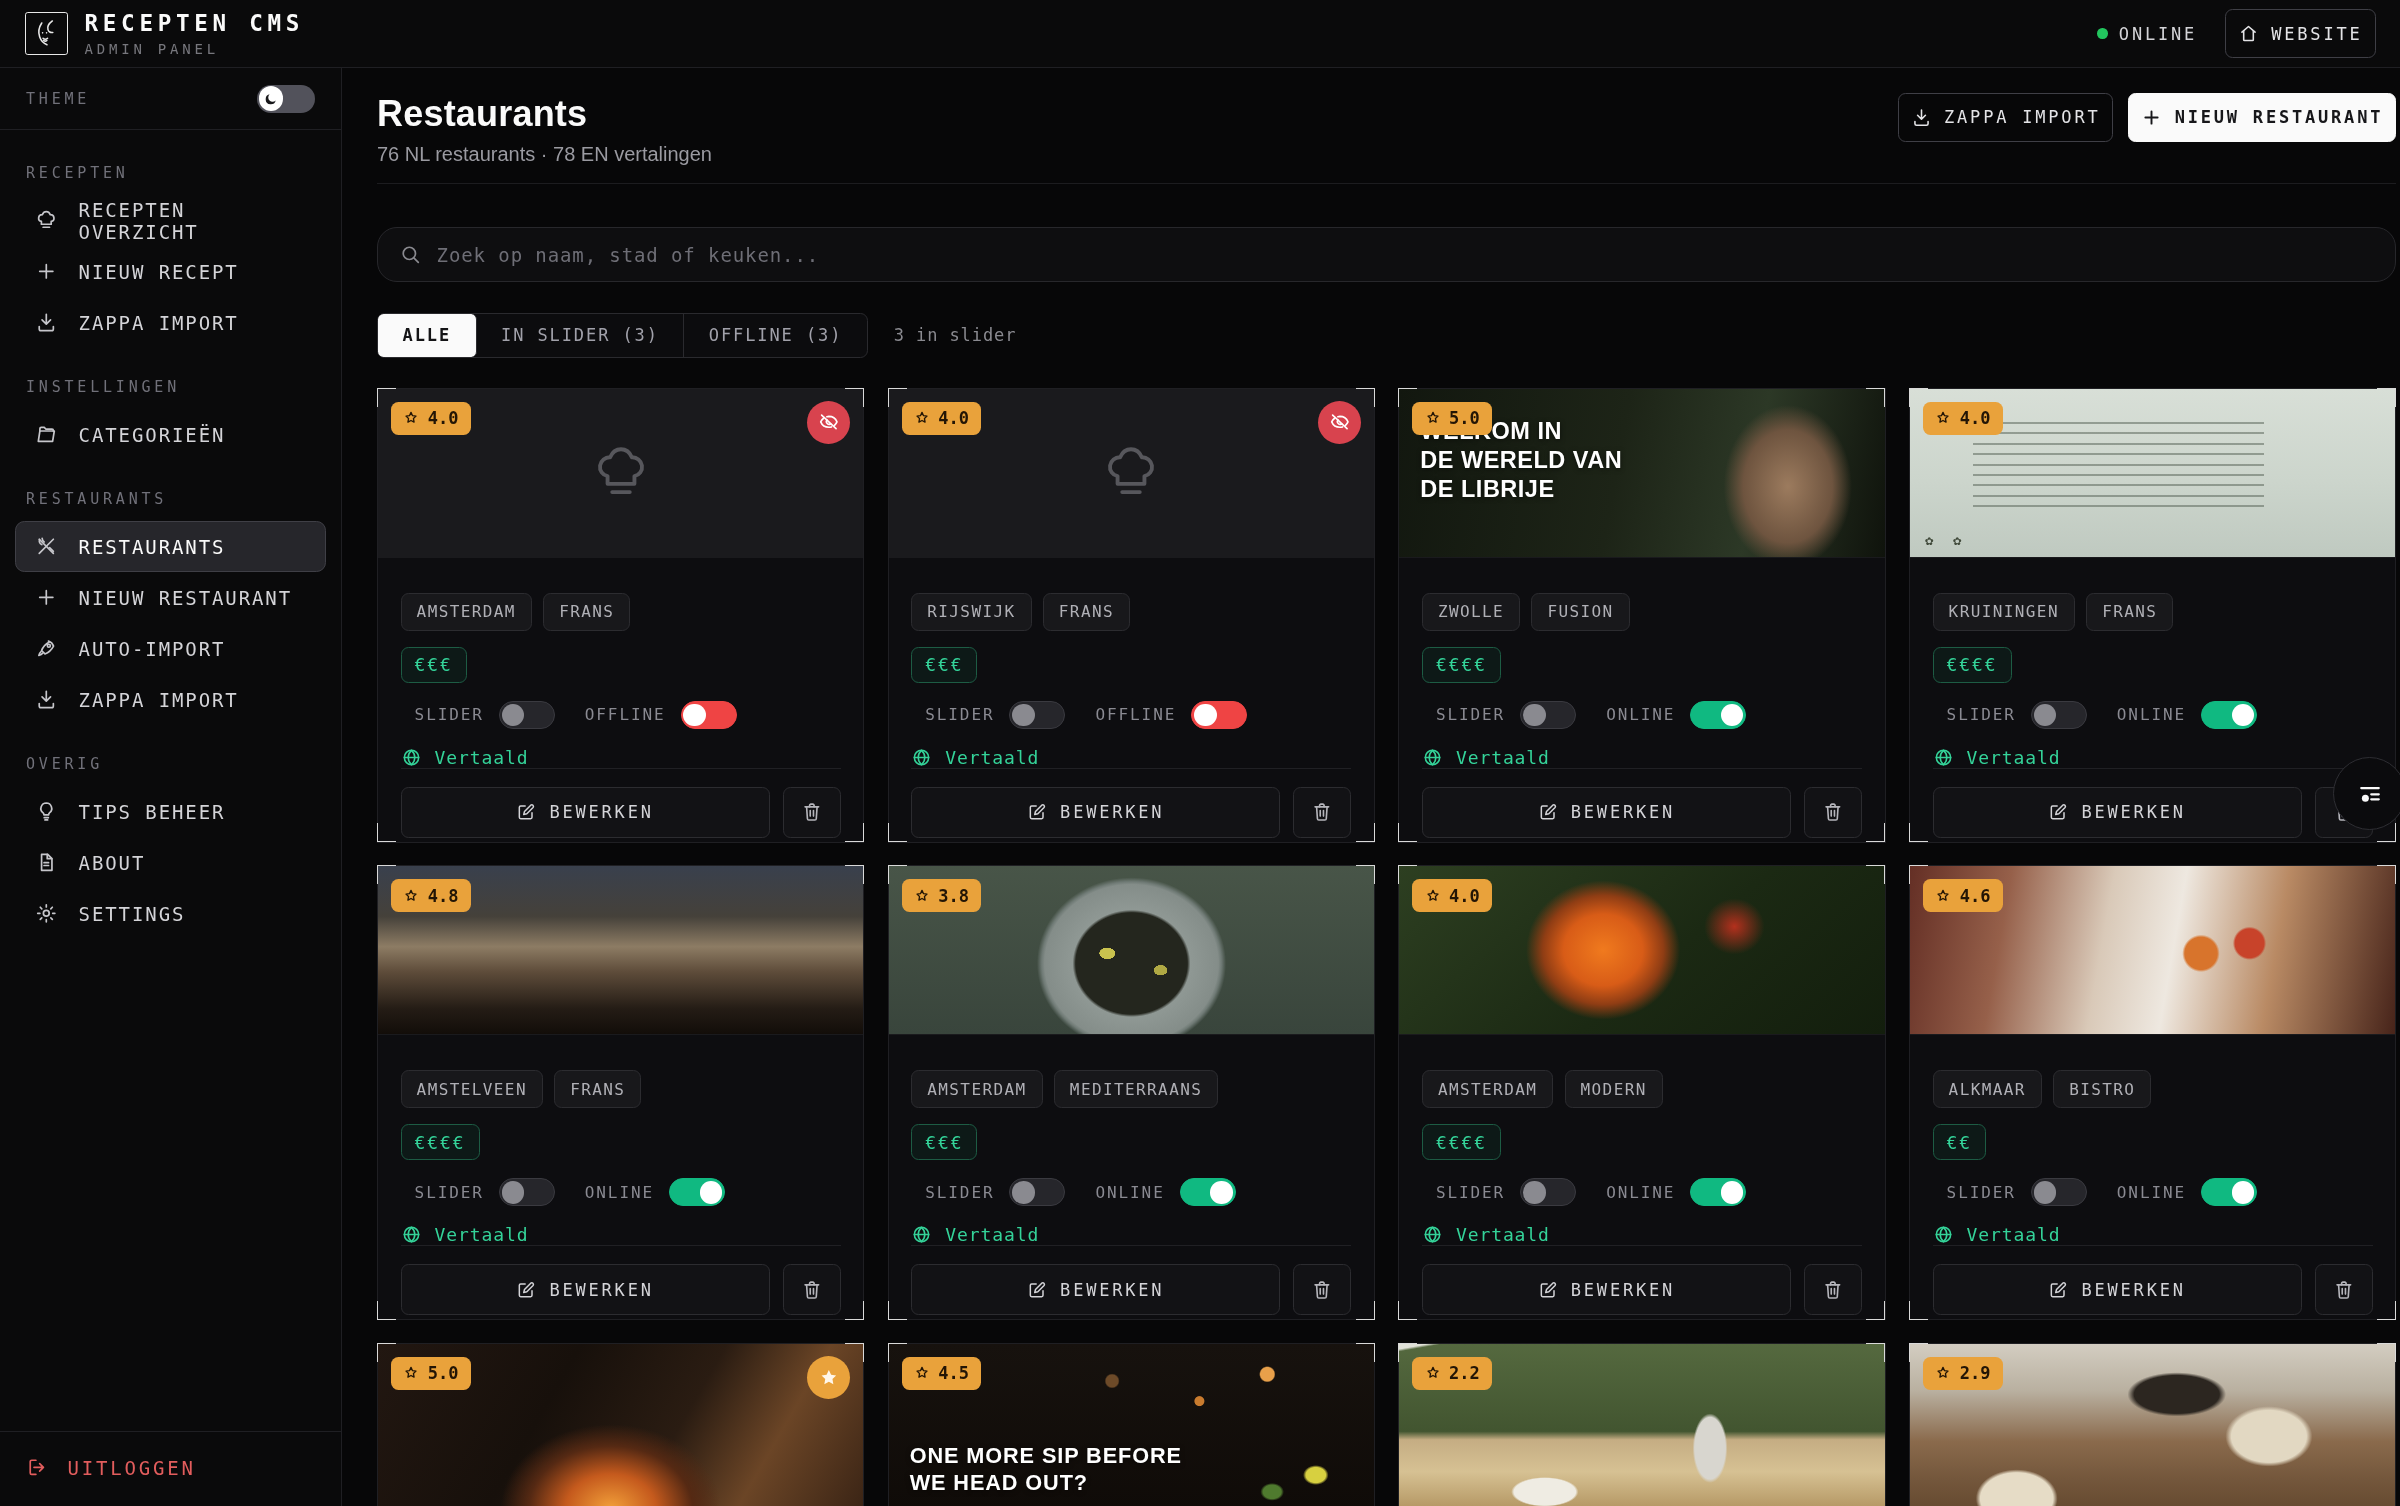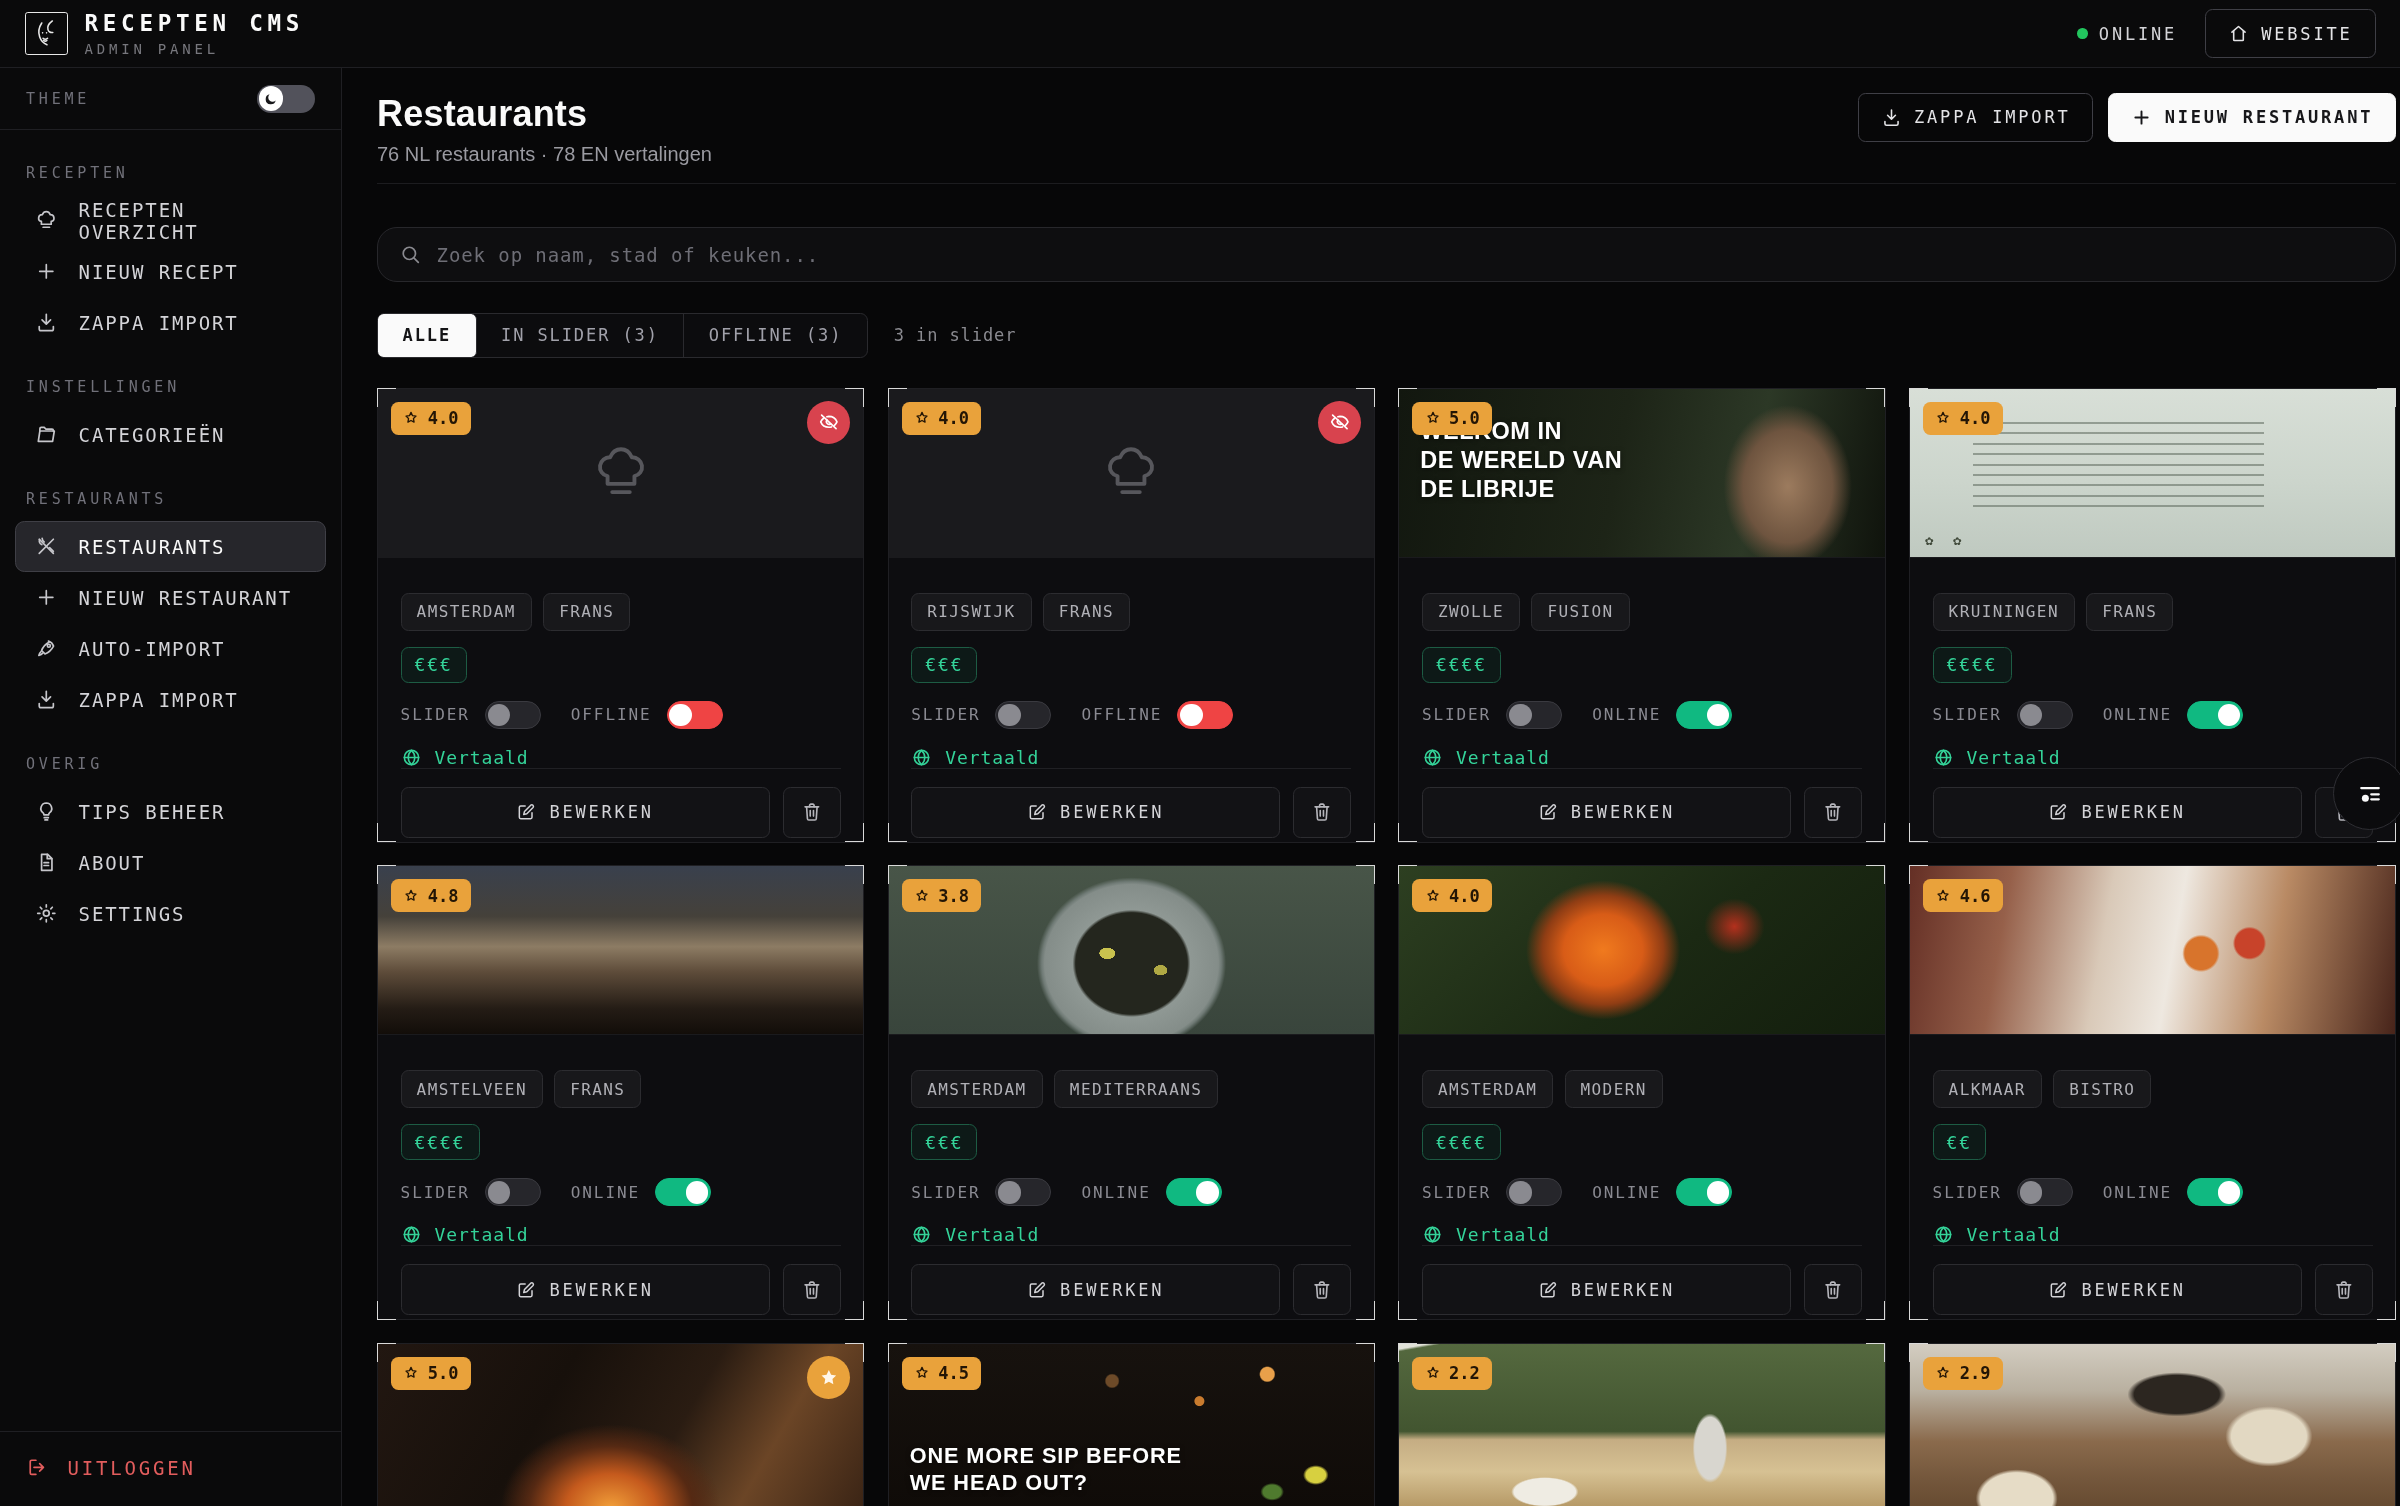--- a/index.html
+++ b/index.html
@@ -18,21 +18,21 @@
             padding:0 24.5px; border-bottom:0.9px solid #1f1f23; background:#0a0a0b; }
   .brand { display:flex; align-items:center; gap:17px; }
   .logo { width:43px; height:43px; border:1.9px solid #e8e8e8; border-radius:2.8px;
           display:grid; place-items:center; background:#0a0a0b; }
   .brand-title { font-size:22.6px; font-weight:bold; letter-spacing:4.7px; color:#fafafa; }
   .brand-sub { margin-top:4.7px; font-size:14px; letter-spacing:3.8px; color:#77777d; }
   .top-right { display:flex; align-items:center; gap:28px; }
   .online { display:flex; align-items:center; gap:11.3px; font-size:17px; letter-spacing:2.8px; color:#d4d4d8; }
   .dot { width:10.4px; height:10.4px; border-radius:50%; background:#22c55e; }
   .btn { display:flex; align-items:center; gap:12.2px; border-radius:7.5px; cursor:pointer;
-         font-family:inherit; font-size:17px; letter-spacing:2.8px; padding:13px 22px;
+         font-family:inherit; font-size:17px; letter-spacing:2.8px; padding:13px 12px;
          background:transparent; border:0.9px solid #3f3f46; color:#e4e4e7; }
   .btn.primary { background:#fafafa; border-color:#fafafa; color:#17171a; font-weight:bold; }
 
   
   .shell { display:flex; height:1439px; }
   .sidebar { width:342px; flex:none; border-right:0.9px solid #1f1f23; display:flex; flex-direction:column; background:#0a0a0b; }
   .theme-row { height:62px; flex:none; display:flex; align-items:center; justify-content:space-between;
                padding:0 26px; border-bottom:0.9px solid #1f1f23; }
   .sec-label { font-size:15px; letter-spacing:3.8px; color:#71717a; }
   .theme-toggle { width:58px; height:28px; border-radius:14px; background:#52525b; position:relative; cursor:pointer; }
@@ -146,21 +146,21 @@
   .card-body { flex:1; display:flex; flex-direction:column; padding:19px 22.6px 21px; min-height:0; }
   .card-name { font-family:"Liberation Sans","DejaVu Sans",sans-serif; font-size:26px;
                font-weight:bold; color:#fafafa; white-space:nowrap; overflow:hidden; }
   .tag-row { margin-top:16px; display:flex; gap:11.3px; }
   .tag { background:#18181b; border:0.9px solid #2c2c30; color:#b0b0b6; border-radius:7.5px;
          padding:8.5px 15px; font-size:16px; letter-spacing:1.4px; }
   .price-badge { margin-top:16px; align-self:flex-start; border:0.9px solid #1d5c44;
                  background:rgba(16,185,129,.07); color:#34d399; border-radius:7.5px;
                  padding:6.6px 13px; font-size:18px; letter-spacing:1.9px; }
   .toggle-row { margin-top:18px; display:flex; align-items:center; gap:15px; }
-  .t-label { font-size:16px; letter-spacing:1.9px; color:#8a8a92; }
+  .t-label { font-size:16px; letter-spacing:1.9px; color:#8a8a92;margin-left:14px; }
   .switch { width:56px; height:28px; border-radius:14px; position:relative; flex:none; cursor:pointer;
             background:#26262b; border:0.9px solid #3a3a40; }
   .switch .kn { position:absolute; top:1.9px; width:22.6px; height:22.6px; border-radius:50%; background:#8a8a90; left:1.9px; }
   .switch.on-green { background:#10b981; border-color:#10b981; }
   .switch.on-green .kn { left:auto; right:1.9px; background:#fff; }
   .switch.on-red { background:#ef4444; border-color:#ef4444; }
   .switch.on-red .kn { left:1.9px; background:#fff; }
   .grp2 { margin-left:15px; }
   .translated-row { margin-top:18px; display:flex; align-items:flex-end; gap:13px; color:#34d399; font-size:18px; letter-spacing:0.9px; }
   .actions { margin-top:auto; border-top:0.9px solid #202024; padding-top:18px; display:flex; gap:13px; }

